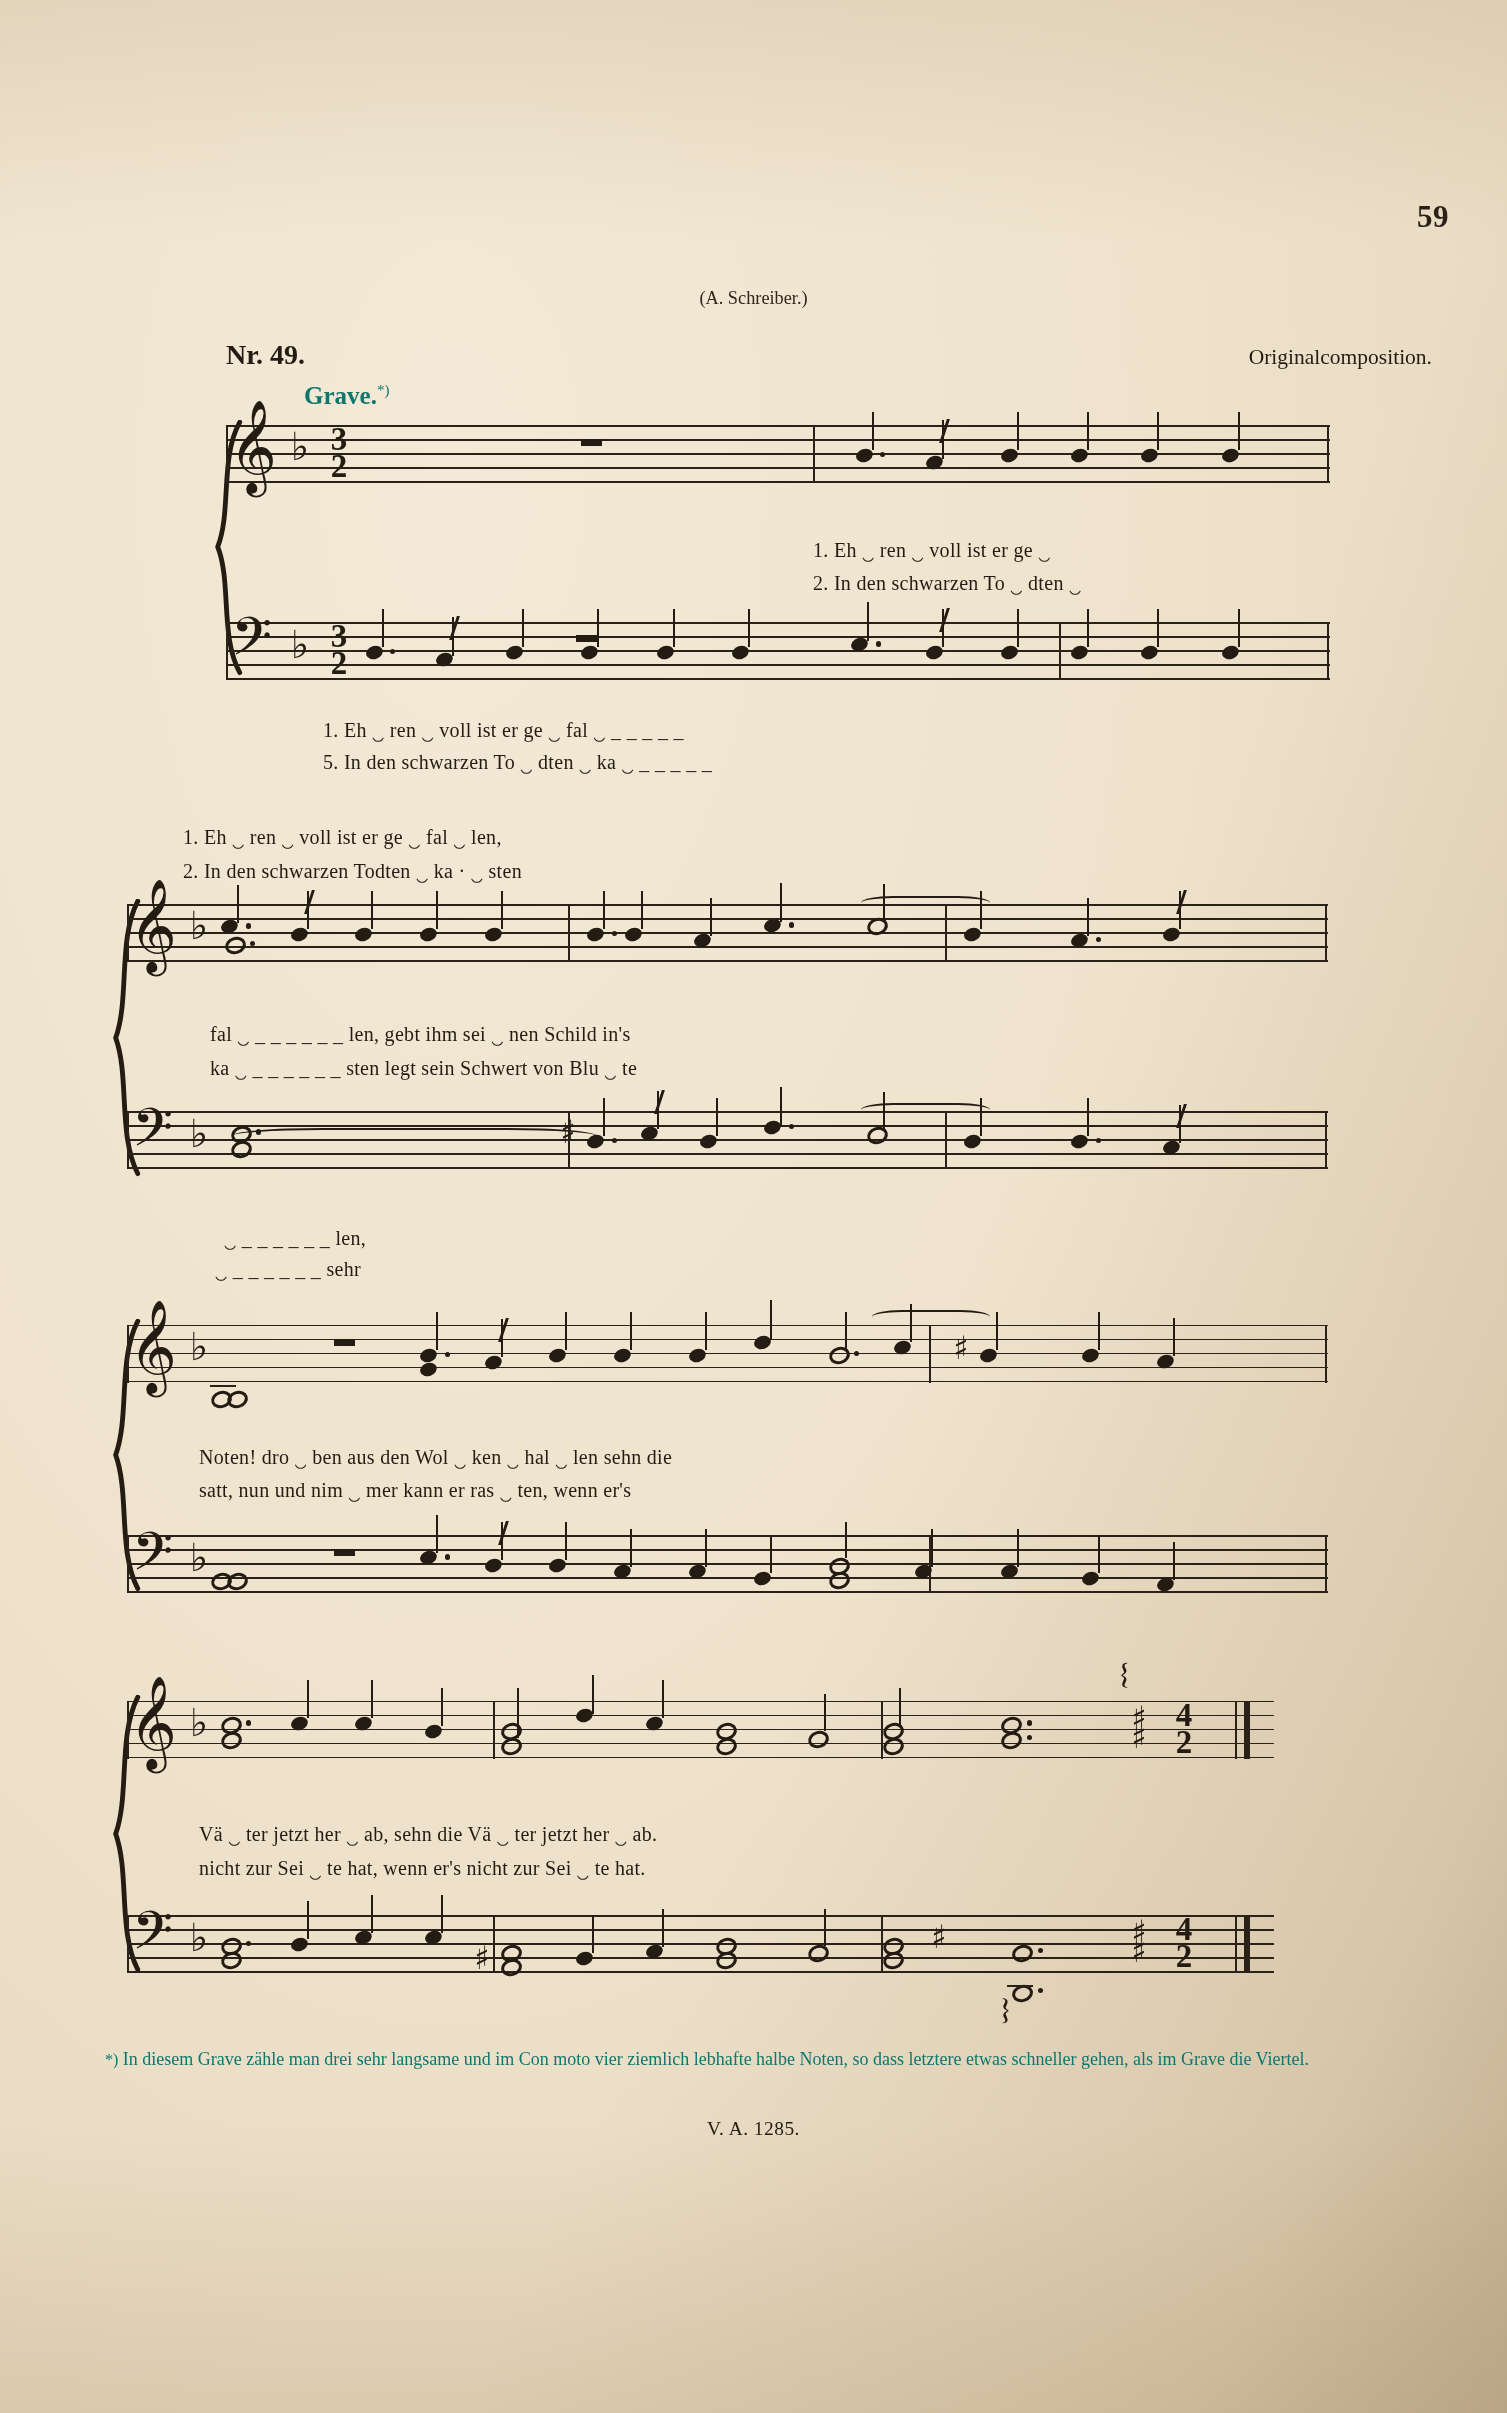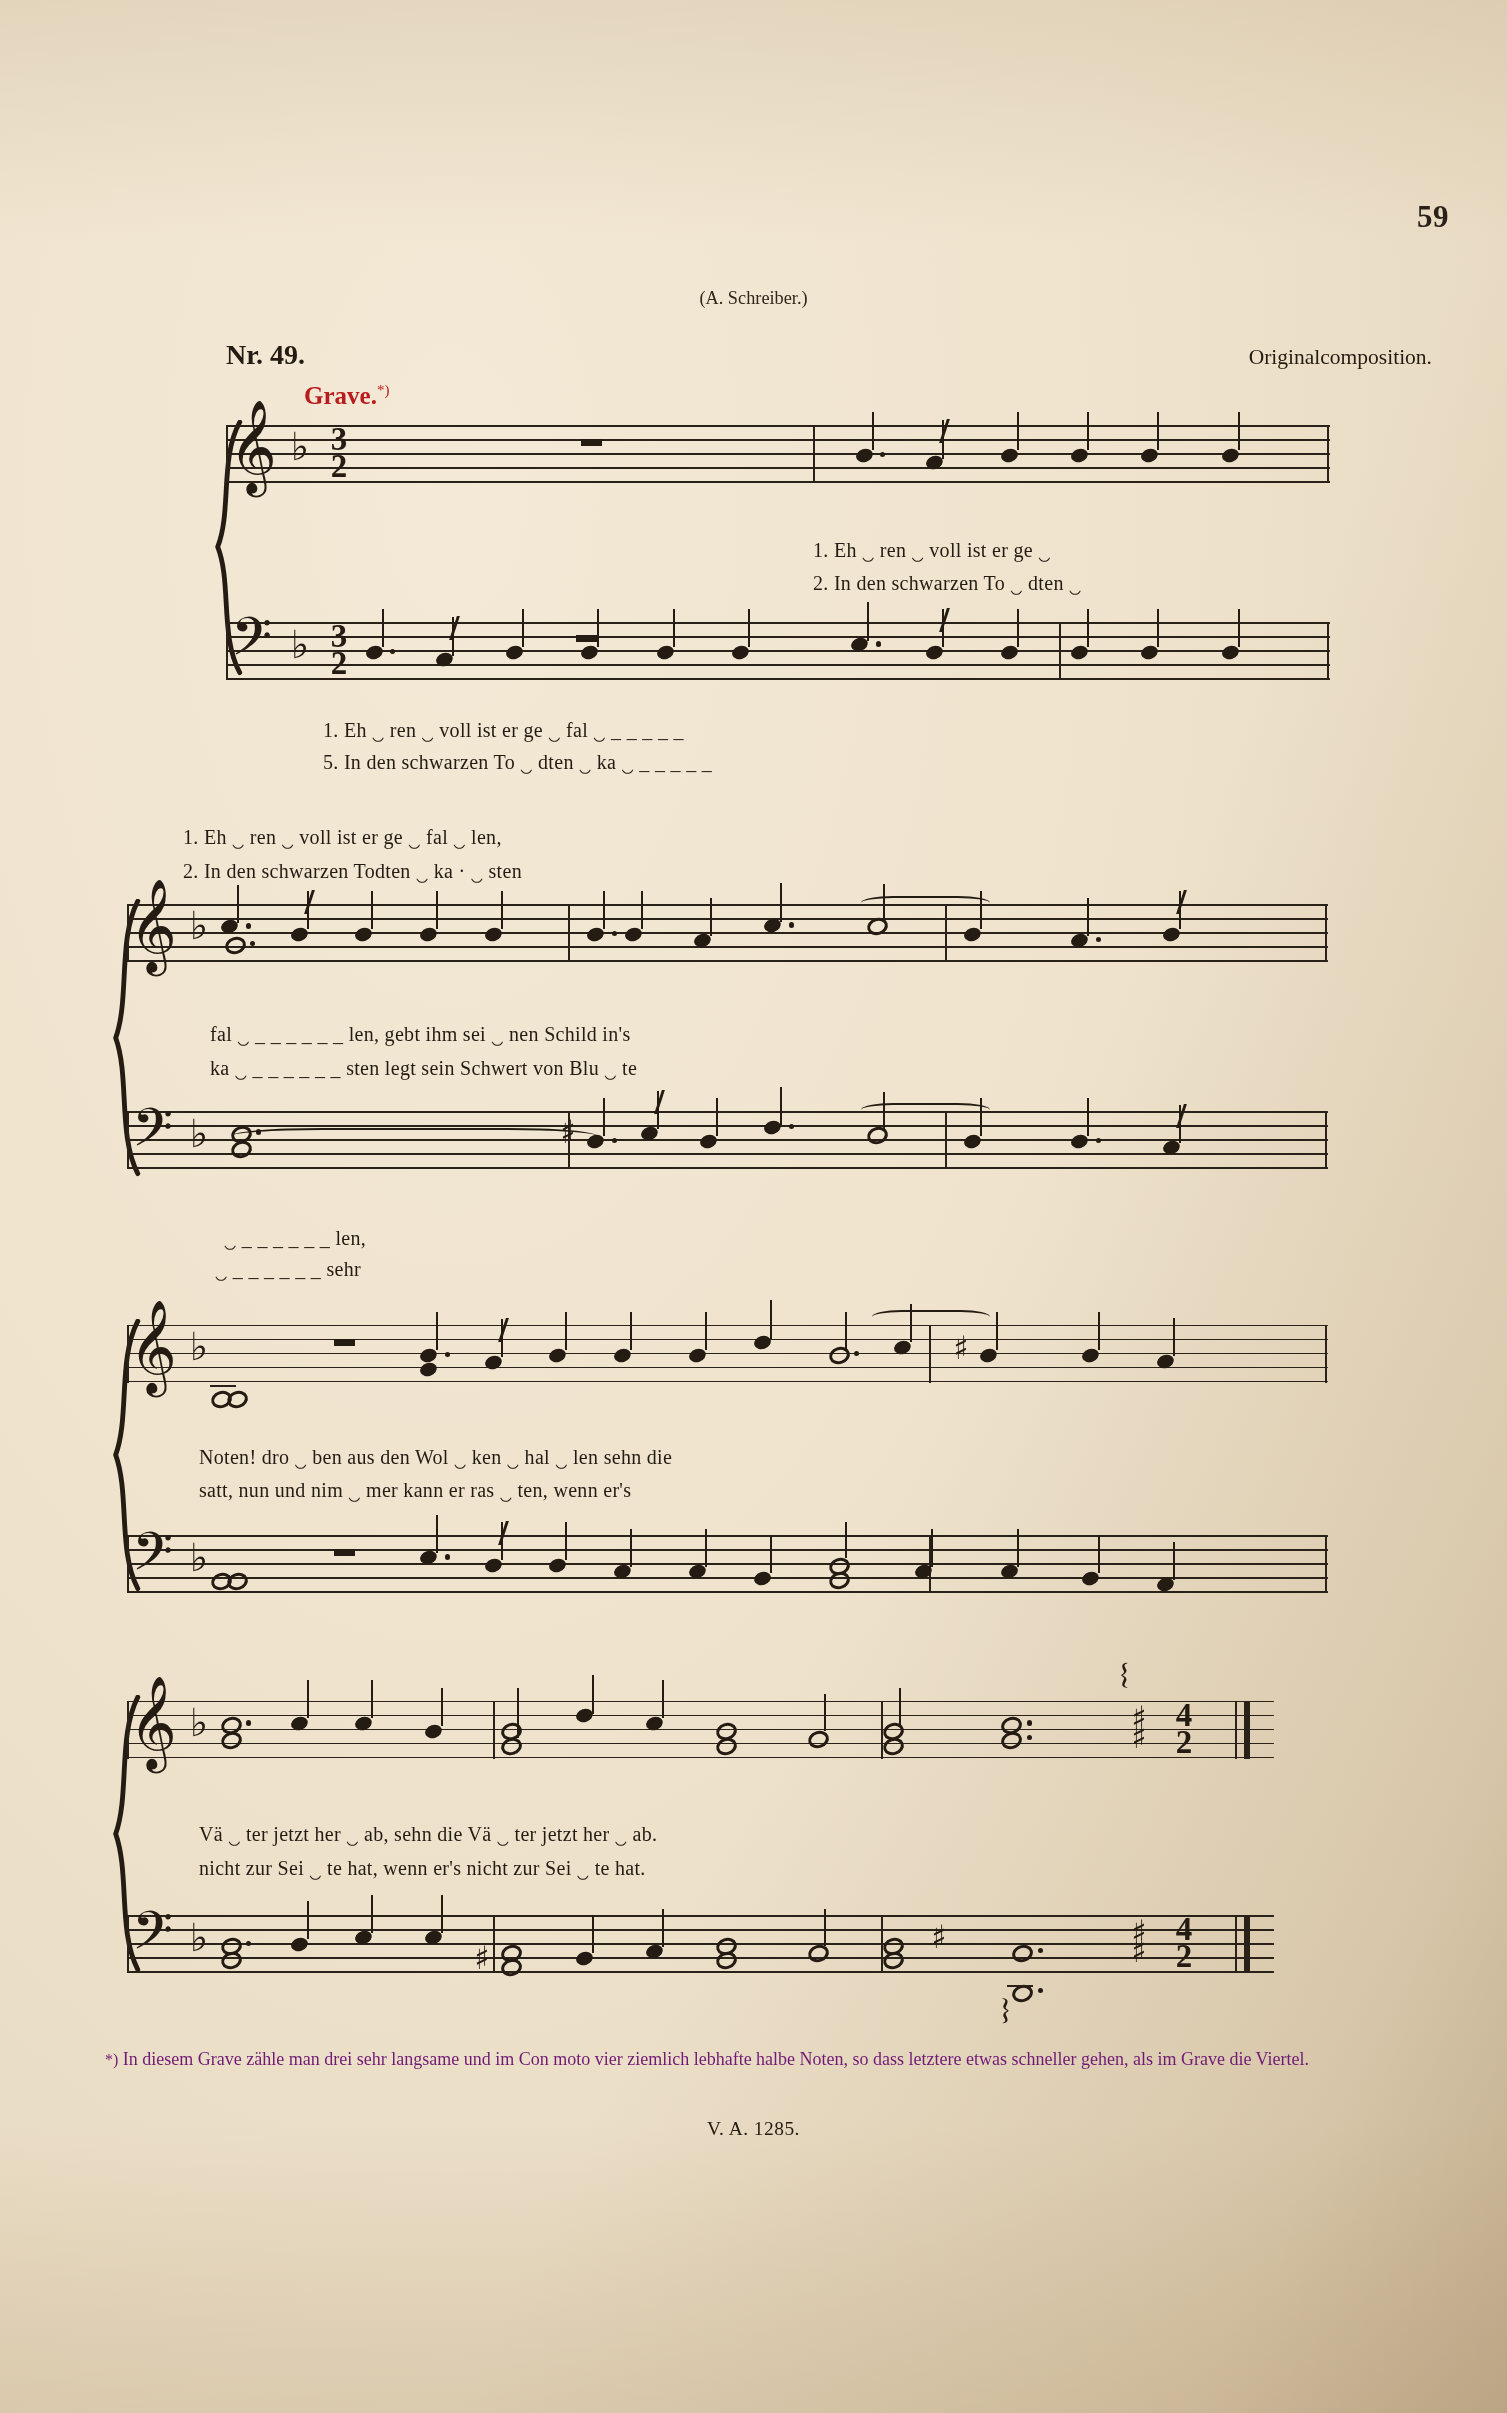--- a/index.html
+++ b/index.html
@@ -46,21 +46,21 @@
   .nr{
     position:absolute;left:226px;top:339px;
     font-size:28px;font-weight:bold;color:#241c13;
   }
   .origcomp{
     position:absolute;right:75px;top:345px;
     font-size:21.5px;color:#241c13;
   }
   .grave{
     position:absolute;left:304px;top:382px;
-    font-size:25px;font-weight:bold;color:#b91c1c;
+    font-size:25px;font-weight:bold;color:#0f766e;
   }
   .grave sup{font-size:15px;font-weight:normal;vertical-align:super;}
 
   
   .system{position:absolute;}
   .staff{position:absolute;left:0;}
   .staff .line{
     position:absolute;left:0;height:1.6px;background:#2a2119;border-radius:0.5px;
   }
   .barline{position:absolute;width:2.2px;background:#2a2119;}
@@ -95,21 +95,21 @@
 
   
   .lyricline{
     position:absolute;white-space:nowrap;color:#241c13;
     font-size:20px;letter-spacing:0.3px;
   }
 
   
   .footnote{
     position:absolute;left:105px;right:89px;top:2046px;
-    font-size:18px;line-height:1.45;color:#701a75;
+    font-size:18px;line-height:1.45;color:#0f766e;
   }
   .footnote .star{font-size:16px;}
   .plate{
     position:absolute;left:0;right:0;top:2118px;text-align:center;
     font-size:19.4px;color:#241c13;letter-spacing:0.5px;
   }
 </style>
 </head>
 <body>
 

